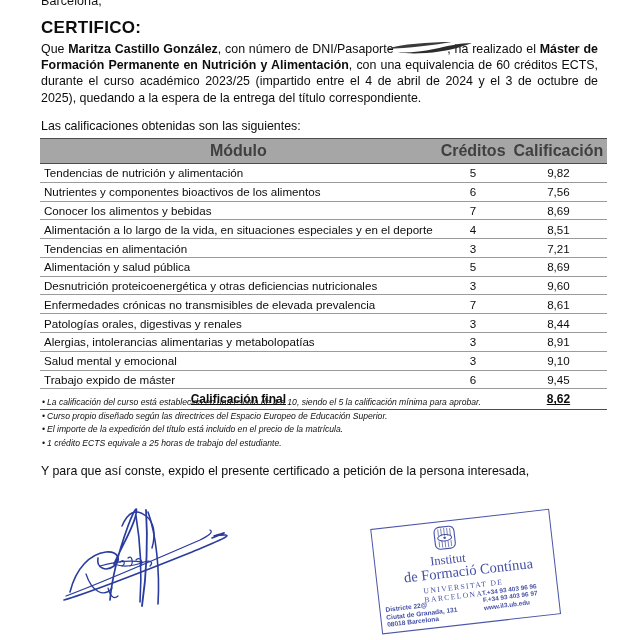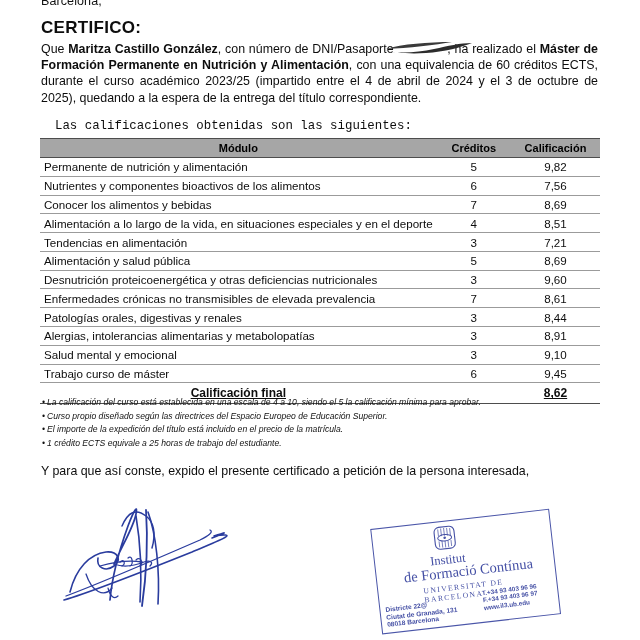--- a/index.html
+++ b/index.html
@@ -54,38 +54,37 @@
   .redaction{
     position:absolute;
     left:382px;top:41px;
     width:92px;height:14px;
     pointer-events:none;
   }
 
   
   .table-intro{
     position:absolute;
-    left:55px;top:119px;
+    left:41px;top:119px;
     font-size:12.4px;
-    font-family:Liberation Mono, monospace;
   }
 
   
   .grades-table{
     position:absolute;
     left:40px;top:138px;
     width:560px;
     border-collapse:collapse;
     font-size:11.6px;
   }
   .grades-table thead th{
     background:#a6a6a6;
-    color:#000000;
-    font-weight:bold;
-    font-size:11px;
+    color:#404040;
+    font-weight:bold;
+    font-size:16px;
     padding:3px 4px 3px 4px;
     border-top:1.6px solid #4d4d4d;
     border-bottom:1.6px solid #4d4d4d;
     margin-left:24px;
   }
   .grades-table thead th.col-modulo{text-align:center;}
   .grades-table thead th.col-cred{text-align:center;width:72px;}
   .grades-table thead th.col-calif{text-align:center;width:86px;}
 
   .grades-table tbody td{
@@ -223,21 +222,21 @@
   <table class="grades-table">
     <thead>
       <tr>
         <th class="col-modulo">Módulo</th>
         <th class="col-cred">Créditos</th>
         <th class="col-calif">Calificación</th>
       </tr>
     </thead>
     <tbody id="grades-body">
         <tr>
-          <td class="c-name">Permanente de nutrición y alimentación</td>
+          <td class="c-name">Tendencias de nutrición y alimentación</td>
           <td class="c-cred">5</td>
           <td class="c-grade">9,82</td>
         </tr>
         <tr>
           <td class="c-name">Nutrientes y componentes bioactivos de los alimentos</td>
           <td class="c-cred">6</td>
           <td class="c-grade">7,56</td>
         </tr>
         <tr>
           <td class="c-name">Conocer los alimentos y bebidas</td>
@@ -278,21 +277,21 @@
           <td class="c-name">Alergias, intolerancias alimentarias y metabolopatías</td>
           <td class="c-cred">3</td>
           <td class="c-grade">8,91</td>
         </tr>
         <tr>
           <td class="c-name">Salud mental y emocional</td>
           <td class="c-cred">3</td>
           <td class="c-grade">9,10</td>
         </tr>
         <tr>
-          <td class="c-name">Trabajo curso de máster</td>
+          <td class="c-name">Trabajo expido de máster</td>
           <td class="c-cred">6</td>
           <td class="c-grade">9,45</td>
         </tr>
         <tr class="final-row">
           <td class="c-name">Calificación final</td>
           <td class="c-cred"></td>
           <td class="c-grade">8,62</td>
         </tr>
       </tbody>
   </table>

